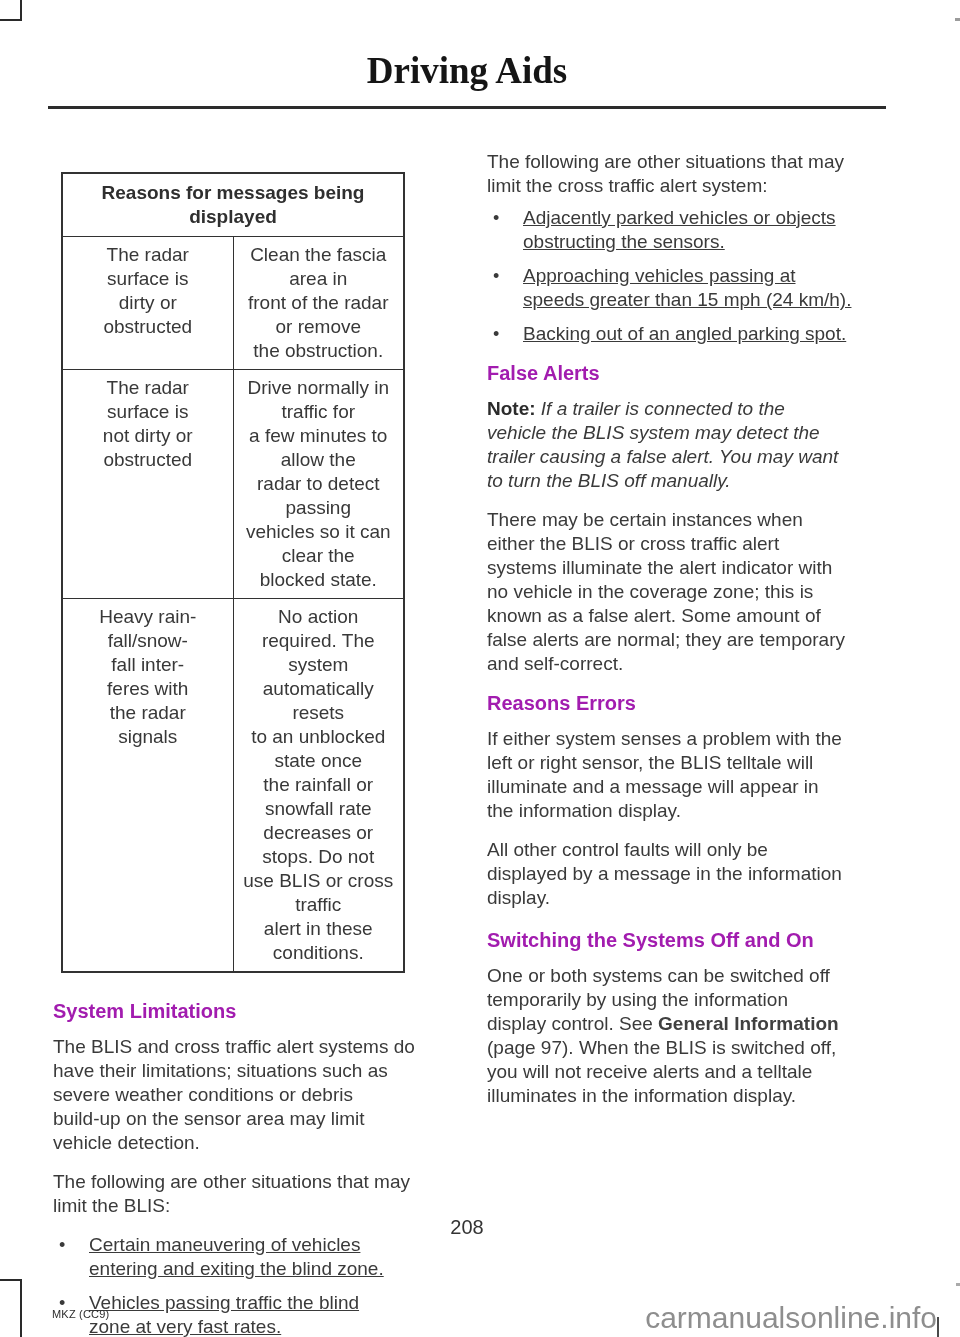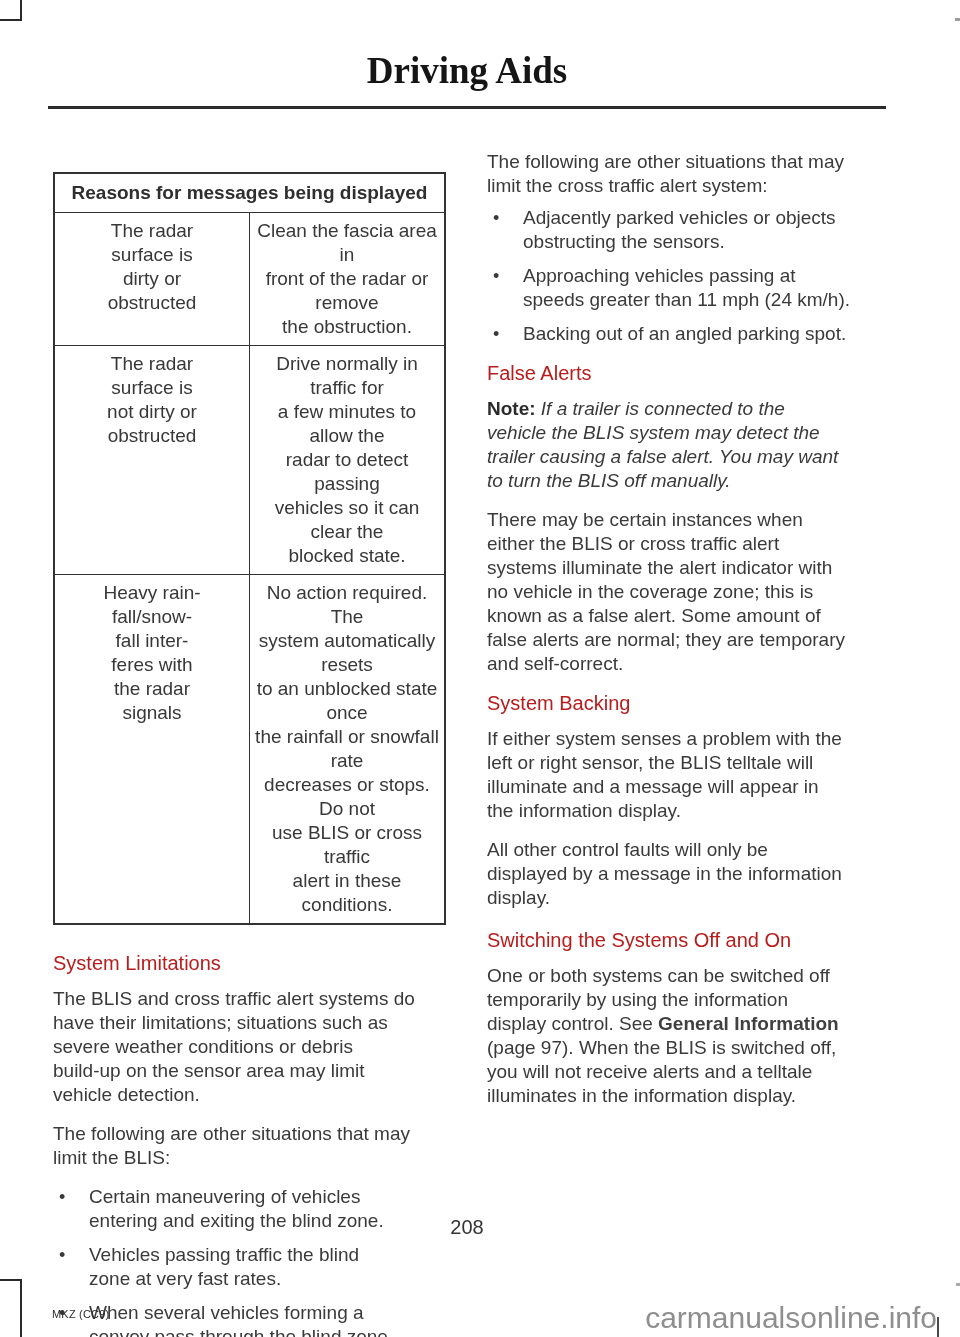--- a/index.html
+++ b/index.html
@@ -26,39 +26,39 @@
   }
   .rule { position:absolute; left:48px; top:106px; width:838px; height:3px; background:#2c2c2c; }
 
   .columns { position:absolute; left:53px; top:150px; width:874px; display:flex; gap:30px; }
   .col-left  { width:404px; }
   .col-right { width:430px; }
 
   p, li, td, th { font-size:19px; line-height:24px; }
   p { margin:0 0 15px; white-space:pre-line; }
 
-  h2 { font-size:20px; line-height:21px; margin:17px 0 13px; color:#b91c1c;
-       font-weight:normal; white-space:pre-line; }
+  h2 { font-size:20px; line-height:21px; margin:17px 0 13px; color:#a21caf;
+       font-weight:bold; white-space:pre-line; }
   h2.mt-xl { margin-top:28px; }
   h2.mt-lg { margin-top:20px; }
 
-  table.reasons { border-collapse:collapse; width:393px; margin:22px 0 0;
+  table.reasons { border-collapse:collapse; width:344px; margin:22px 8px 0;
                   table-layout:fixed; border:2px solid #323232; }
   table.reasons th {
     font-weight:bold; text-align:center; color:#2f2f2f;
     padding:7px 4px; border-bottom:1.5px solid #323232;
   }
   table.reasons td {
     vertical-align:top; text-align:center; padding:6px 5px;
     white-space:pre-line; color:#383838;
   }
   td.cause  { width:118px; border-right:1.5px solid #323232; }
   tbody tr + tr td { border-top:1.5px solid #323232; }
 
-  ul.bullets { list-style:none; margin:0 0 4px; padding:0; }
+  ul.bullets { list-style:none; margin:0 0 4px; padding:0;text-decoration:underline; }
   ul.bullets li { position:relative; padding-left:36px; margin:0 0 10px; white-space:pre-line; }
   ul.bullets li::before { content:"\2022"; position:absolute; left:6px; top:0;
                           font-size:18px; color:#3a3a3a; }
 
   .note .note-label { font-weight:bold; font-style:normal; color:#2b2b2b; }
   .note em { font-style:italic; }
   strong.inline-bold { font-weight:bold; color:#404040; }
 
   .page-number { position:absolute; left:48px; top:1216px; width:838px;
                  text-align:center; font-size:20px; color:#333333; }
@@ -147,38 +147,38 @@
       </ul>
     </section>
 
     <section class="col-right">
       <p style="margin-bottom:8px;">The following are other situations that may
 limit the cross traffic alert system:</p>
       <ul class="bullets">
         <li>Adjacently parked vehicles or objects
 obstructing the sensors.</li>
         <li>Approaching vehicles passing at
-speeds greater than 11 mph (24 km/h).</li>
+speeds greater than 15 mph (24 km/h).</li>
         <li>Backing out of an angled parking spot.</li>
       </ul>
 
       <h2>False Alerts</h2>
       <p class="note"><strong class="note-label">Note:</strong><em> If a trailer is connected to the
 vehicle the BLIS system may detect the
 trailer causing a false alert. You may want
 to turn the BLIS off manually.</em></p>
       <p>There may be certain instances when
 either the BLIS or cross traffic alert
 systems illuminate the alert indicator with
 no vehicle in the coverage zone; this is
 known as a false alert. Some amount of
 false alerts are normal; they are temporary
 and self-correct.</p>
 
-      <h2>System Backing</h2>
+      <h2>Reasons Errors</h2>
       <p>If either system senses a problem with the
 left or right sensor, the BLIS telltale will
 illuminate and a message will appear in
 the information display.</p>
       <p>All other control faults will only be
 displayed by a message in the information
 display.</p>
 
       <h2 class="mt-lg">Switching the Systems Off and On</h2>
       <p><span>One or both systems can be switched off

